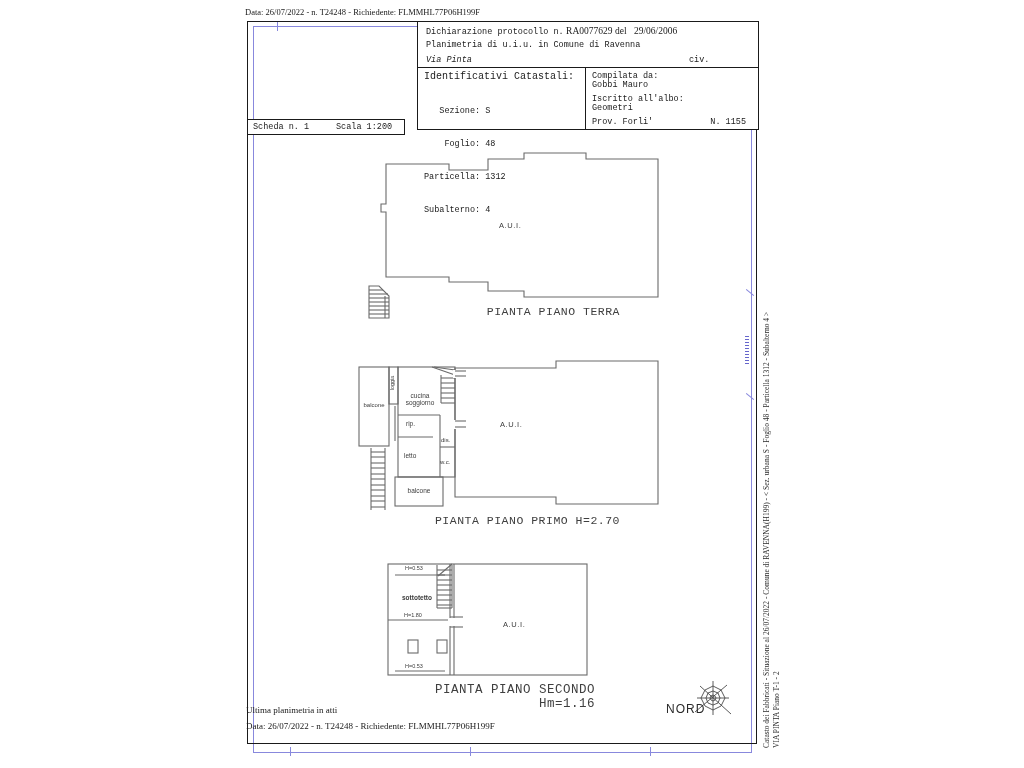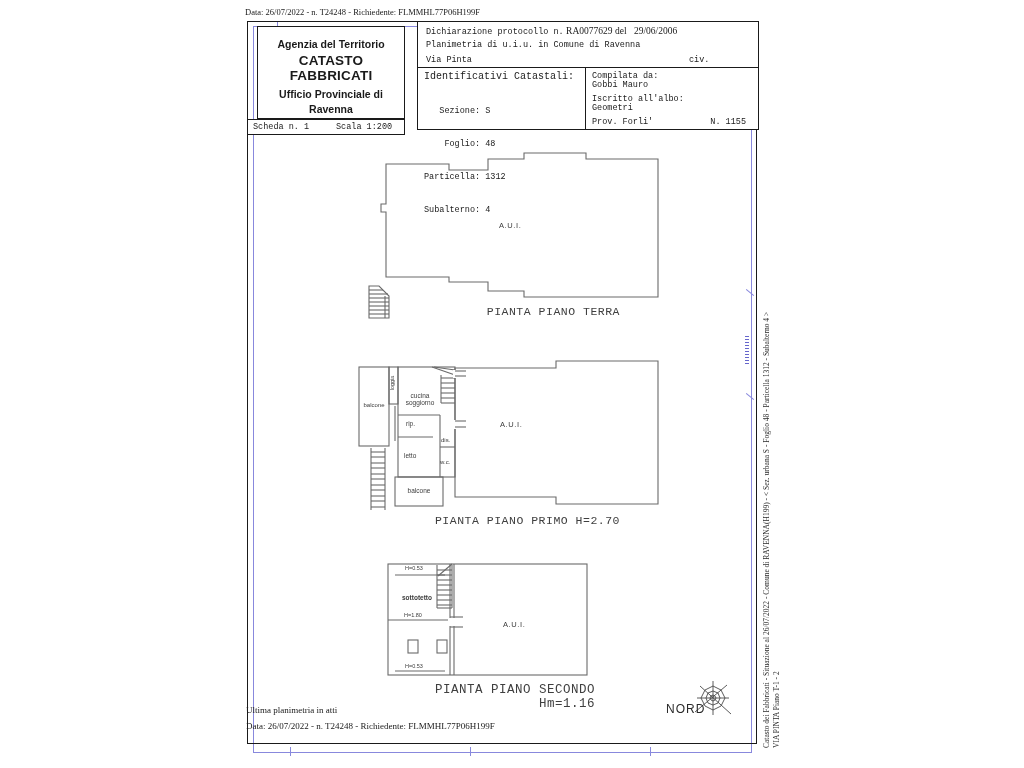--- a/index.html
+++ b/index.html
@@ -30,41 +30,35 @@
   <div class="a blue" style="left:745px;top:292px;width:10px;height:1px;transform:rotate(40deg);"></div>
   <div class="a blue" style="left:745px;top:396px;width:10px;height:1px;transform:rotate(40deg);"></div>
   <div class="a blue" style="left:290px;top:747px;width:1px;height:9px;"></div>
   <div class="a blue" style="left:470px;top:747px;width:1px;height:9px;"></div>
   <div class="a blue" style="left:650px;top:747px;width:1px;height:9px;"></div>
 
   <div class="a" style="left:745px;top:334px;width:4px;height:30px;background:repeating-linear-gradient(0deg,#6666cc 0 1px,transparent 1px 3px);"></div>
 
   <div class="a" style="left:247px;top:21px;width:508px;height:721px;border:1.5px solid #1a1a1a;"></div>
 
-  <div class="box" style="left:257px;top:26px;width:146px;height:91px;text-align:center;">
-    <div style="margin-top:11px;font-size:10.5px;font-weight:bold;">Agenzia del Territorio</div>
-    <div style="margin-top:3px;font-size:13.5px;font-weight:bold;letter-spacing:0.2px;">CATASTO FABBRICATI</div>
-    <div style="margin-top:5px;font-size:10.5px;font-weight:bold;">Ufficio Provinciale di</div>
-    <div style="margin-top:3px;font-size:10.5px;font-weight:bold;">Ravenna</div>
-  </div>
 
   <div class="box" style="left:247px;top:119px;width:156px;height:14px;">
     <span class="a mono" style="left:5px;top:2px;font-size:8.5px;">Scheda n. 1</span>
     <span class="a mono" style="left:88px;top:2px;font-size:8.5px;">Scala 1:200</span>
   </div>
 
   <div class="box" style="left:417px;top:21px;width:340px;height:46px;">
     <div class="a" style="left:8px;top:4px;font-size:8.5px;">
       <span class="mono">Dichiarazione protocollo n.</span>
       <span class="serif" style="font-size:9.5px;">RA0077629</span>
       <span class="serif" style="font-size:9.5px;">del</span>
       <span class="serif" style="font-size:9.5px;margin-left:5px;">29/06/2006</span>
     </div>
     <div class="a mono" style="left:8px;top:18px;font-size:8.5px;">Planimetria di u.i.u. in Comune di Ravenna</div>
-    <div class="a mono" style="left:8px;top:33px;font-size:8.5px;">Via Pinta</div>
+    <div class="a mono" style="left:8px;top:33px;font-size:8.5px;font-style:italic;">Via Pinta</div>
     <div class="a mono" style="left:271px;top:33px;font-size:8.5px;">civ.</div>
   </div>
 
   <div class="box" style="left:417px;top:67px;width:168px;height:61px;">
     <div class="a mono" style="left:6px;top:3px;font-size:10px;">Identificativi Catastali:</div>
     <div class="a mono pre" style="left:6px;top:16px;font-size:8.5px;line-height:11px;">
       <div>   Sezione: S</div>
       <div>    Foglio: 48</div>
       <div>Particella: 1312</div>
       <div>Subalterno: 4</div>

